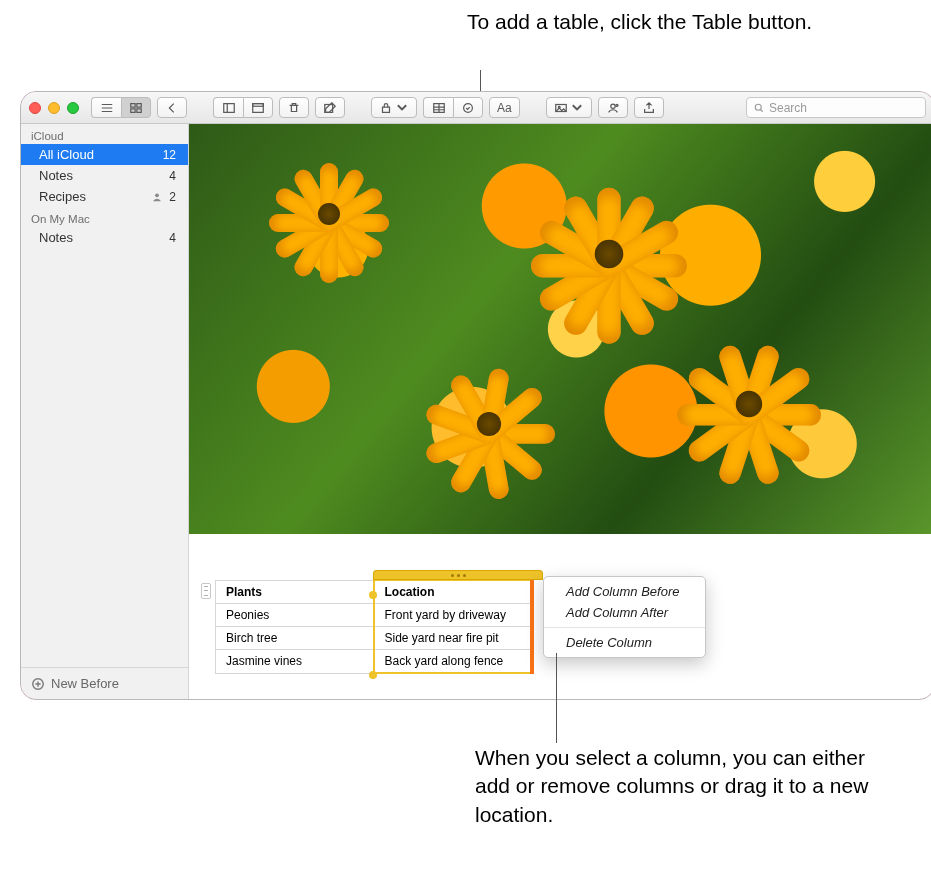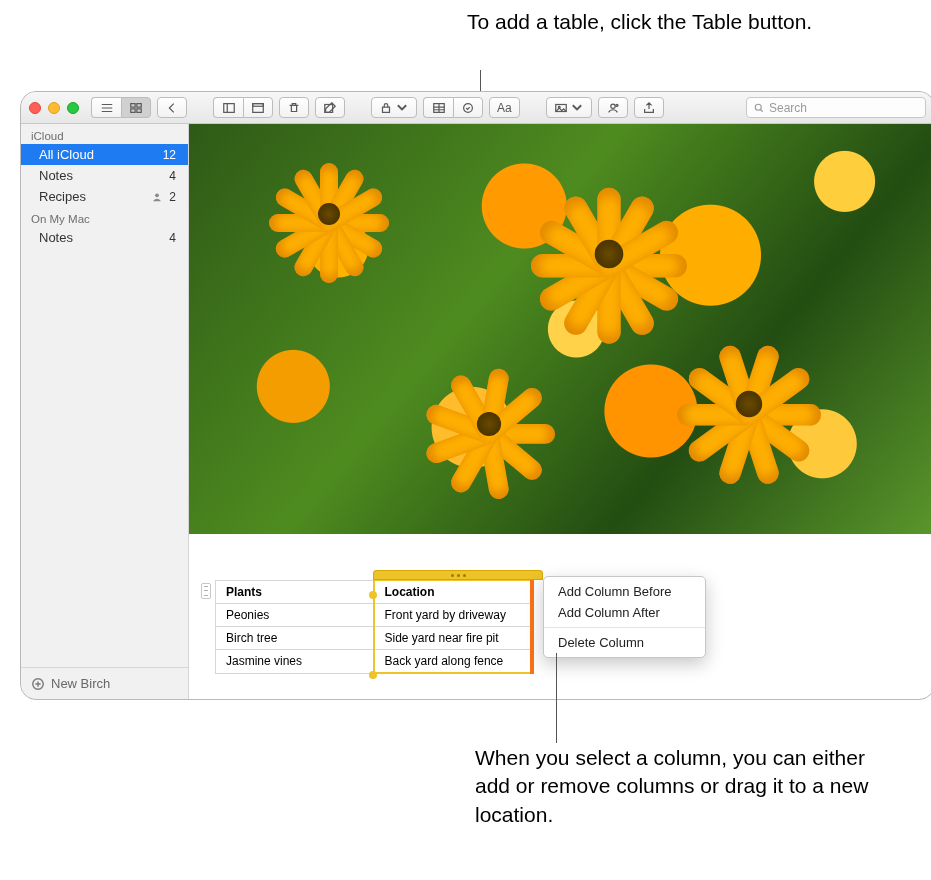--- a/index.html
+++ b/index.html
@@ -220,21 +220,21 @@
     left: 354px;
     top: 452px;
     width: 163px;
     background: #fff;
     border: 1px solid #c6c6c6;
     border-radius: 5px;
     box-shadow: 0 6px 18px rgba(0,0,0,0.22);
     font-size: 13px;
     padding: 4px 0;
   }
-  .ctx-item { padding: 3px 14px; color:#222;}
+  .ctx-item { padding: 3px 22px; color:#222;font-style:italic;}
   .ctx-sep { height:1px; background:#e2e2e2; margin:4px 0;}
 
 </style>
 </head>
 <body>
 
 <div class="callout-top">To add a table, click the Table button.</div>
 <div class="callout-line-top"></div>
 
 <div class="window">
@@ -393,21 +393,21 @@
       <div class="sb-item">
         <span>Notes</span>
         <span class="count">4</span>
       </div>
 
       <div class="sb-footer">
         <svg viewBox="0 0 16 16">
             <circle cx="8" cy="8" r="6"></circle>
             <path d="M8 5v6M5 8h6"></path>
           </svg>
-        <span>New Birch</span>
+        <span>New Before</span>
       </div>
     </div>
 
     <div class="note-pane">
       <div class="hero-img">
 
         <div class="flower" style="left:140px;top:90px">
           <div class="petal" style="transform:rotate(0deg)"></div>
             <div class="petal" style="transform:rotate(30deg)"></div>
             <div class="petal" style="transform:rotate(60deg)"></div>

